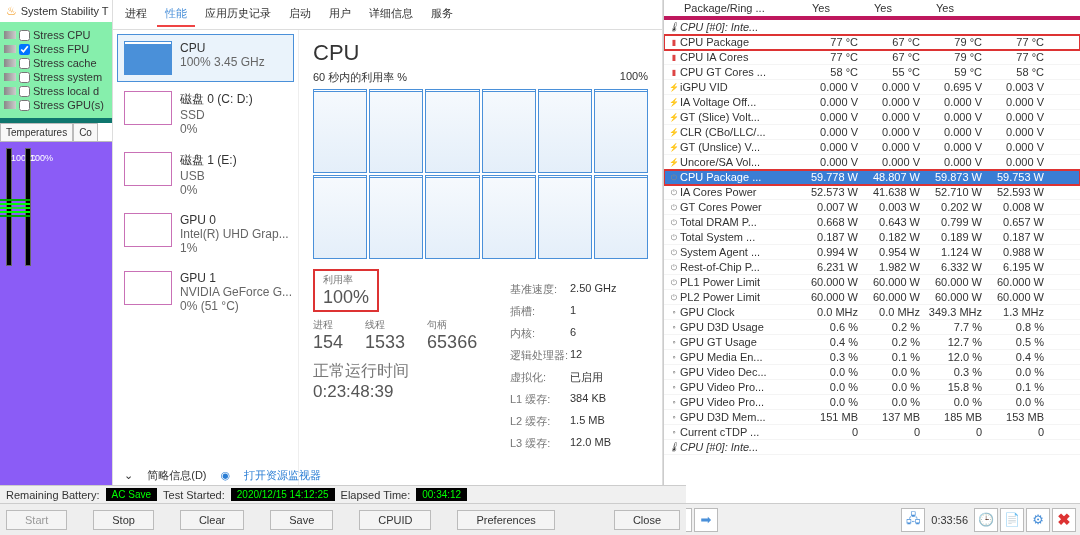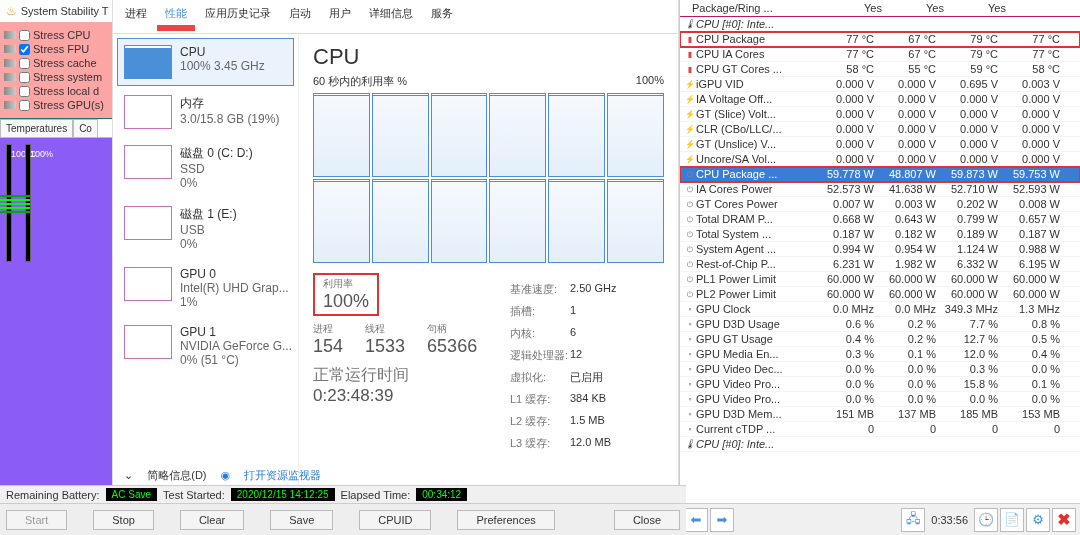--- a/index.html
+++ b/index.html
@@ -1,40 +1,40 @@
 <!DOCTYPE html>
 <html><head>
 <meta charset="utf-8">
 <style>
 *{margin:0;padding:0;box-sizing:border-box;font-family:"Segoe UI","Microsoft YaHei",Arial,sans-serif;font-size:11px;color:#333}
 body{background:#fff;width:1080px;height:535px;overflow:hidden;position:relative}
 .container{display:flex;width:100%;height:100%}
 .left-col{width:113px;border-right:1px solid #ddd;display:flex;flex-direction:column;background:#f0f0f0}
 .sst-title{padding:4px 6px;color:#f28c00;font-size:11px;white-space:nowrap;overflow:hidden;background:#fff;display:flex;align-items:center;gap:4px}
 .flame{color:#f28c00;font-size:12px}
-.stress-list{background:#fca5a5;padding:6px 4px;border-bottom:1px solid #0f766e}
+.stress-list{background:#86efac;padding:6px 4px;border-bottom:5px solid #0f766e}
 .stress-item{display:flex;align-items:center;gap:3px;padding:1px 0;font-size:10px;white-space:nowrap;overflow:hidden}
 .stress-item input{width:11px;height:11px}
 .mini-icon{width:12px;height:8px;background:linear-gradient(to right,#888,#ccc);display:inline-block}
 .tabs-small{display:flex;border-bottom:1px solid #bbb;background:#fff}
 .tabs-small span{padding:3px 5px;font-size:10px;border:1px solid #bbb;border-bottom:none;background:#f8f8f8;white-space:nowrap;overflow:hidden}
 .graphs{flex:1;background:#8b5cf6;display:flex;flex-direction:row;gap:13px;padding:6px;overflow:hidden}
 .mini-graph{height:118px;background:#000;border:1px solid #666;position:relative;display:flex;align-items:center;padding-left:4px}
 .mini-graph .lbl{color:#fff;font-size:9px;position:absolute;top:4px;left:4px}
 .mini-graph .wave{position:absolute;right:0;top:50%;width:70px;height:2px;background:linear-gradient(to right,transparent,#0f0);box-shadow:0 -4px 0 #0f0,0 4px 0 #0f0,0 -8px 0 #0a0,0 8px 0 #0a0}
 .bottom-bar{position:absolute;bottom:32px;left:0;width:686px;height:18px;background:#f0f0f0;display:flex;align-items:center;padding:0 6px;font-size:10px;gap:6px;border-top:1px solid #ccc}
 .bb-lbl{color:#333}
 .bb-val{background:#000;color:#0f0;padding:1px 6px;font-size:10px}
 .btn-row{position:absolute;bottom:0;left:0;width:686px;height:32px;background:#eee;display:flex;align-items:center;padding:0 6px;gap:26px;border-top:1px solid #ccc}
 .btn{background:#f4f4f4;border:1px solid #bbb;padding:3px 18px;font-size:11px}
 .btn.disabled{color:#999}
 .tm-col{width:573px;border-right:1px solid #ddd;display:flex;flex-direction:column;background:#fff}
 .tm-tabs{display:flex;border-bottom:1px solid #ddd;padding:2px 4px;gap:2px;font-size:11px}
 .tm-tabs span{padding:4px 8px}
-.tm-tabs .active{border-bottom:6px solid #ef4444;color:#4a90d9}
+.tm-tabs .active{border-bottom:2px solid #ef4444;color:#4a90d9}
 .tm-body{display:flex;flex:1;overflow:hidden}
 .tm-side{width:186px;border-right:1px solid #eee;padding:4px;display:flex;flex-direction:column;gap:2px}
 .tm-item{display:flex;gap:8px;padding:6px;border:1px solid transparent}
 .tm-item.sel{border:1px solid #4a90d9;background:#eaf3fb}
 .tm-thumb{width:48px;height:34px;border:1px solid #4a90d9;background:#fff;flex-shrink:0;position:relative}
 .tm-thumb.cpu{background:linear-gradient(to top,#4a90d9 95%,#fff 95%)}
 .tm-item.sel .tm-thumb{border-color:#4a90d9}
 .tm-item:not(.sel) .tm-thumb{border-color:#c971b6}
 .tm-info h4{font-size:12px;font-weight:400}
 .tm-info p{font-size:12px;color:#666;white-space:nowrap;overflow:hidden;max-width:120px;text-overflow:ellipsis}
@@ -50,23 +50,23 @@
 .stat-block .sl{font-size:10px;color:#777}
 .stat-block .sv{font-size:18px;color:#555}
 .hl-red{border:2px solid #d33;padding:2px 8px;display:inline-flex;gap:24px}
 .uptime-lbl{font-size:16px;color:#777;margin-top:8px}
 .uptime-val{font-size:17px;color:#555}
 .right-stats{position:absolute;left:510px;top:282px;font-size:10px;color:#555;display:grid;grid-template-columns:60px 80px;row-gap:7px}
 .right-stats .k{color:#777}
 .simple-info{position:absolute;bottom:52px;left:124px;font-size:11px;display:flex;gap:14px;align-items:center}
 .simple-info a{color:#2a7dd4;text-decoration:none}
 .sensor-col{flex:1;display:flex;flex-direction:column;background:#fff;border-left:1px solid #ccc}
-.sensor-head{display:flex;font-size:10px;color:#555;padding:2px 12px;border-bottom:1px solid #be185d}
+.sensor-head{display:flex;font-size:10px;color:#555;padding:2px 20px;border-bottom:4px solid #be185d}
 .sensor-head .c1{width:128px}
-.sensor-head .cv{width:62px;text-align:right}
+.sensor-head .cv{width:62px;text-align:left}
 .sensor-body{flex:1;overflow-y:auto;font-size:10px}
 .srow{display:flex;padding:1px 4px;align-items:center;border-bottom:1px solid #f4f4f4}
 .srow .ic{width:12px;text-align:center;font-size:9px}
 .srow .nm{width:116px;white-space:nowrap;overflow:hidden;text-overflow:ellipsis}
 .srow .v{width:62px;text-align:right}
 .srow.sec{color:#666;font-style:italic}
 .srow.hot .ic{color:#d33}
 .srow.blue{background:#3a7dd4;color:#fff}
 .srow.blue .v,.srow.blue .nm{color:#fff}
 .hl-row{outline:2px solid #d33;outline-offset:-1px}
@@ -151,27 +151,20 @@
           <div class="tm-item sel">
             <div class="tm-thumb cpu"></div>
             <div class="tm-info">
               <h4>CPU</h4>
               <p>100% 3.45 GHz</p>
             </div>
           </div>
           <div class="tm-item">
             <div class="tm-thumb"></div>
             <div class="tm-info">
-              <h4>内存</h4>
-              <p>3.0/15.8 GB (19%)</p>
-            </div>
-          </div>
-          <div class="tm-item">
-            <div class="tm-thumb"></div>
-            <div class="tm-info">
               <h4>磁盘 0 (C: D:)</h4>
               <p>SSD</p>
               <p>0%</p>
             </div>
           </div>
           <div class="tm-item">
             <div class="tm-thumb"></div>
             <div class="tm-info">
               <h4>磁盘 1 (E:)</h4>
               <p>USB</p>

